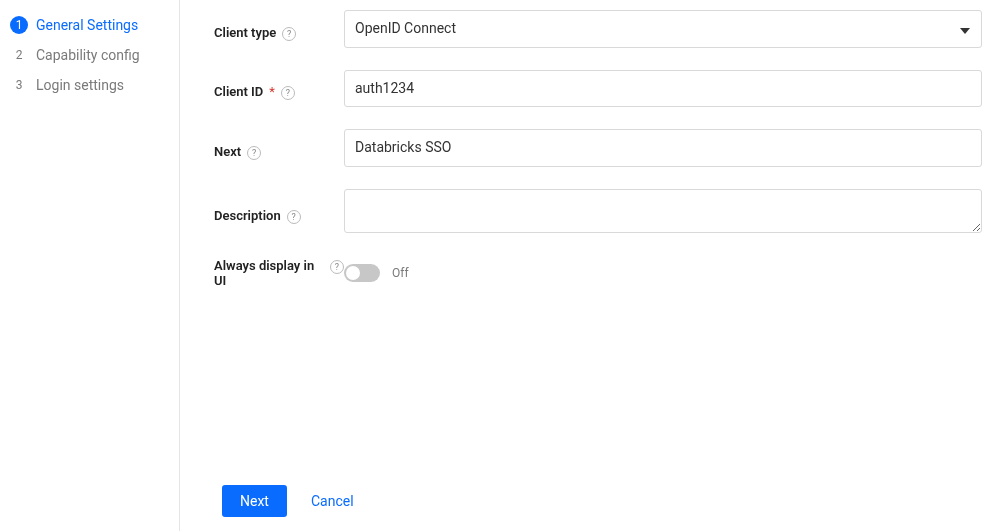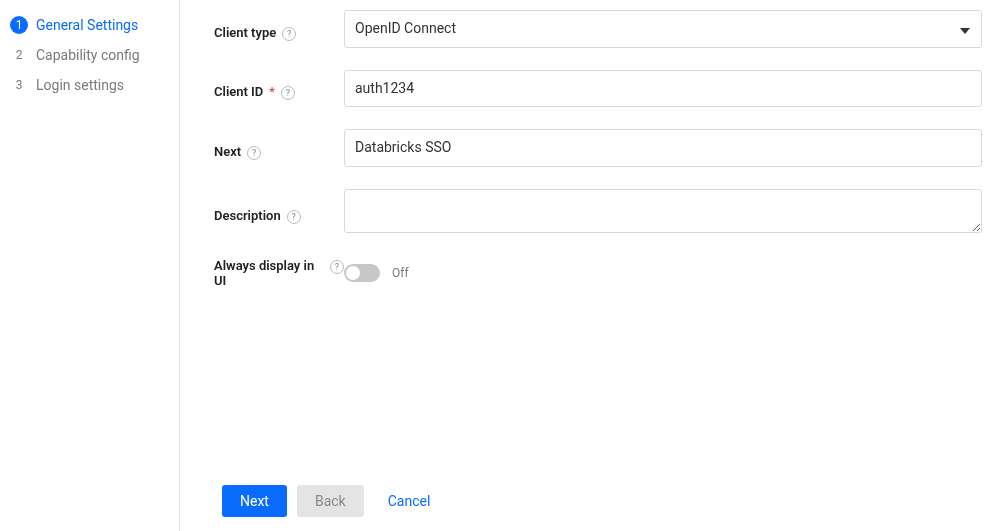--- a/index.html
+++ b/index.html
@@ -270,18 +270,17 @@
           <div class="toggle-track">
             <div class="toggle-thumb"></div>
           </div>
           <span class="toggle-label">Off</span>
         </div>
       </div>
     </div>
 
     <div class="footer">
       <button class="btn btn-primary">Next</button>
-      <button class="btn btn-secondary">Back</button>
       <button class="btn btn-link">Cancel</button>
     </div>
 
   </main>
 </div>
 
 </body></html>

